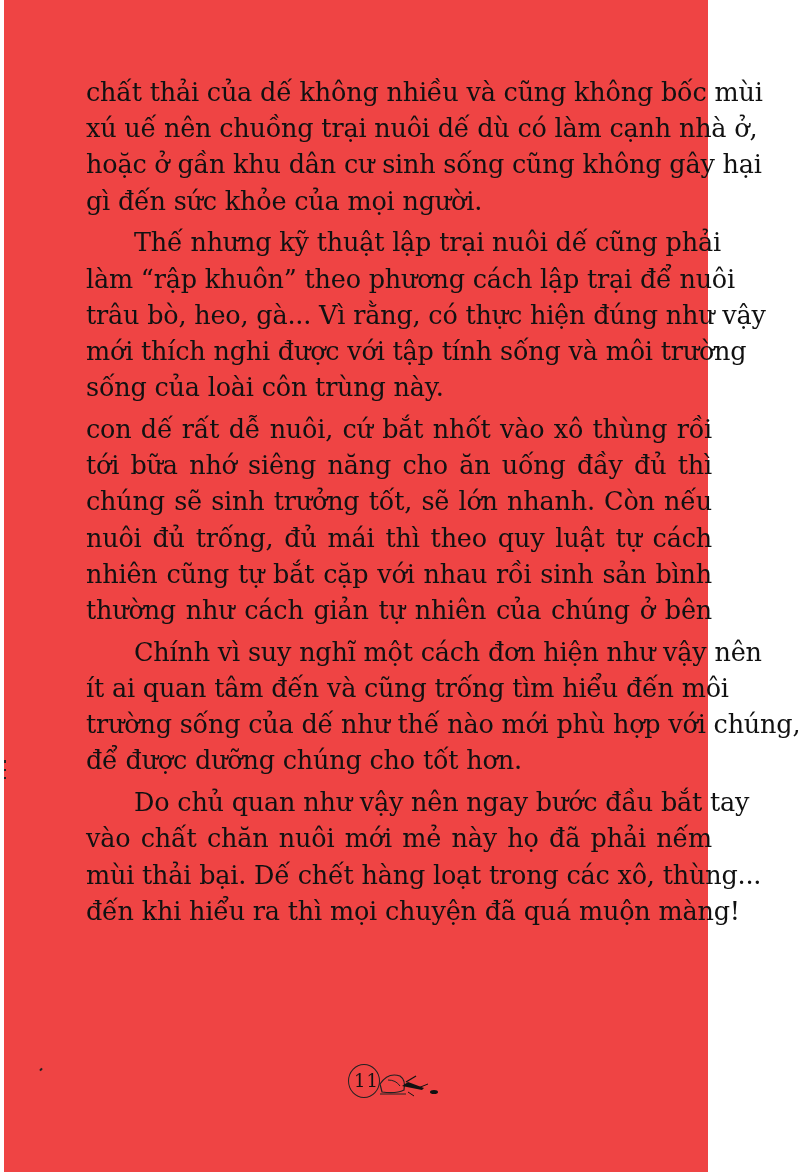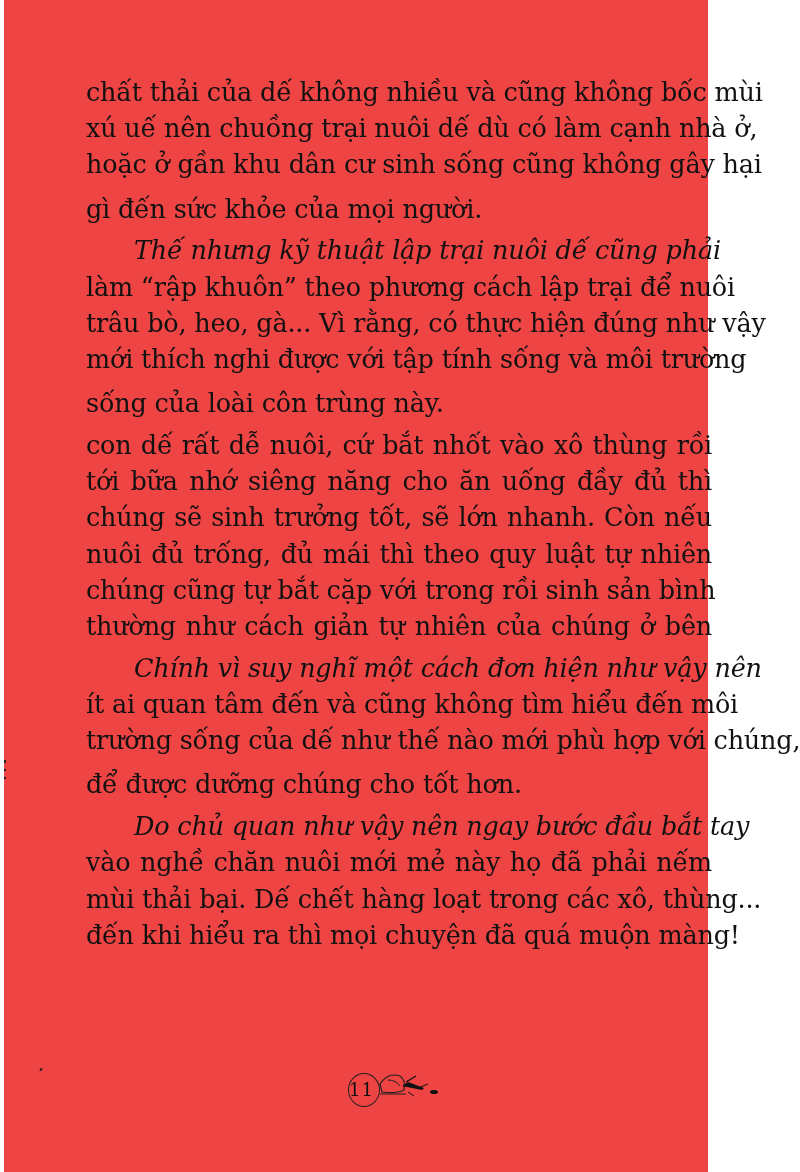--- a/index.html
+++ b/index.html
@@ -37,46 +37,43 @@
     }
     .para .line {
       display: block;
       text-align: justify;
       text-align-last: justify;
       white-space: nowrap;
       overflow: visible;
     }
     .para .line.last {
       text-align-last: left;
-      margin-top: 8px;
     }
     .para .line.indent {
       padding-left: 48px;
-      font-style: italic;
     }
     .footer {
       position: absolute;
       left: 344px;
       top: 1062px;
       width: 110px;
       height: 40px;
     }
     .page-num {
       position: absolute;
       left: 0; top: 2px;
       width: 30px; height: 32px;
       border: 1.5px solid #222;
       border-radius: 50%;
       font-family: "DejaVu Serif", "Liberation Serif", serif;
       font-size: 18px;
       line-height: 32px;
-      text-align: left;
+      text-align: right;
       letter-spacing: 1px;
       color: #111;
-      margin-top: 9px;
     }
     .cricket {
       position: absolute;
       left: 30px; top: 6px;
     }
     .speck {
       position: absolute;
       background: #222;
     }
   </style>
@@ -99,35 +96,35 @@
       <span class="line">làm “rập khuôn” theo phương cách lập trại để nuôi</span>
       <span class="line">trâu bò, heo, gà... Vì rằng, có thực hiện đúng như vậy</span>
       <span class="line">mới thích nghi được với tập tính sống và môi trường</span>
       <span class="line last">sống của loài côn trùng này.</span>
     </p>
 
     <p class="para">
       <span class="line">con dế rất dễ nuôi, cứ bắt nhốt vào xô thùng rồi</span>
       <span class="line">tới bữa nhớ siêng năng cho ăn uống đầy đủ thì</span>
       <span class="line">chúng sẽ sinh trưởng tốt, sẽ lớn nhanh. Còn nếu</span>
-      <span class="line">nuôi đủ trống, đủ mái thì theo quy luật tự nhiên</span>
-      <span class="line">chúng cũng tự bắt cặp với trong rồi sinh sản bình</span>
+      <span class="line">nuôi đủ trống, đủ mái thì theo quy luật tự cách</span>
+      <span class="line">nhiên cũng tự bắt cặp với nhau rồi sinh sản bình</span>
       <span class="line">thường như cách giản tự nhiên của chúng ở bên</span>
     </p>
 
     <p class="para">
       <span class="line indent">Chính vì suy nghĩ một cách đơn hiện như vậy nên</span>
-      <span class="line">ít ai quan tâm đến và cũng không tìm hiểu đến môi</span>
+      <span class="line">ít ai quan tâm đến và cũng trống tìm hiểu đến môi</span>
       <span class="line">trường sống của dế như thế nào mới phù hợp với chúng,</span>
       <span class="line last">để được dưỡng chúng cho tốt hơn.</span>
     </p>
 
     <p class="para">
       <span class="line indent">Do chủ quan như vậy nên ngay bước đầu bắt tay</span>
-      <span class="line">vào nghề chăn nuôi mới mẻ này họ đã phải nếm</span>
+      <span class="line">vào chất chăn nuôi mới mẻ này họ đã phải nếm</span>
       <span class="line">mùi thải bại. Dế chết hàng loạt trong các xô, thùng...</span>
       <span class="line">đến khi hiểu ra thì mọi chuyện đã quá muộn màng!</span>
     </p>
 
   </div>
 
   <div class="footer">
     <div class="page-num">11</div>
     <svg class="cricket" width="70" height="30" viewBox="0 0 70 30">
       <path d="M2 16 Q10 4 22 8 Q28 12 26 22 Q18 26 4 24 Z" fill="none" stroke="#222" stroke-width="1.2"></path>

